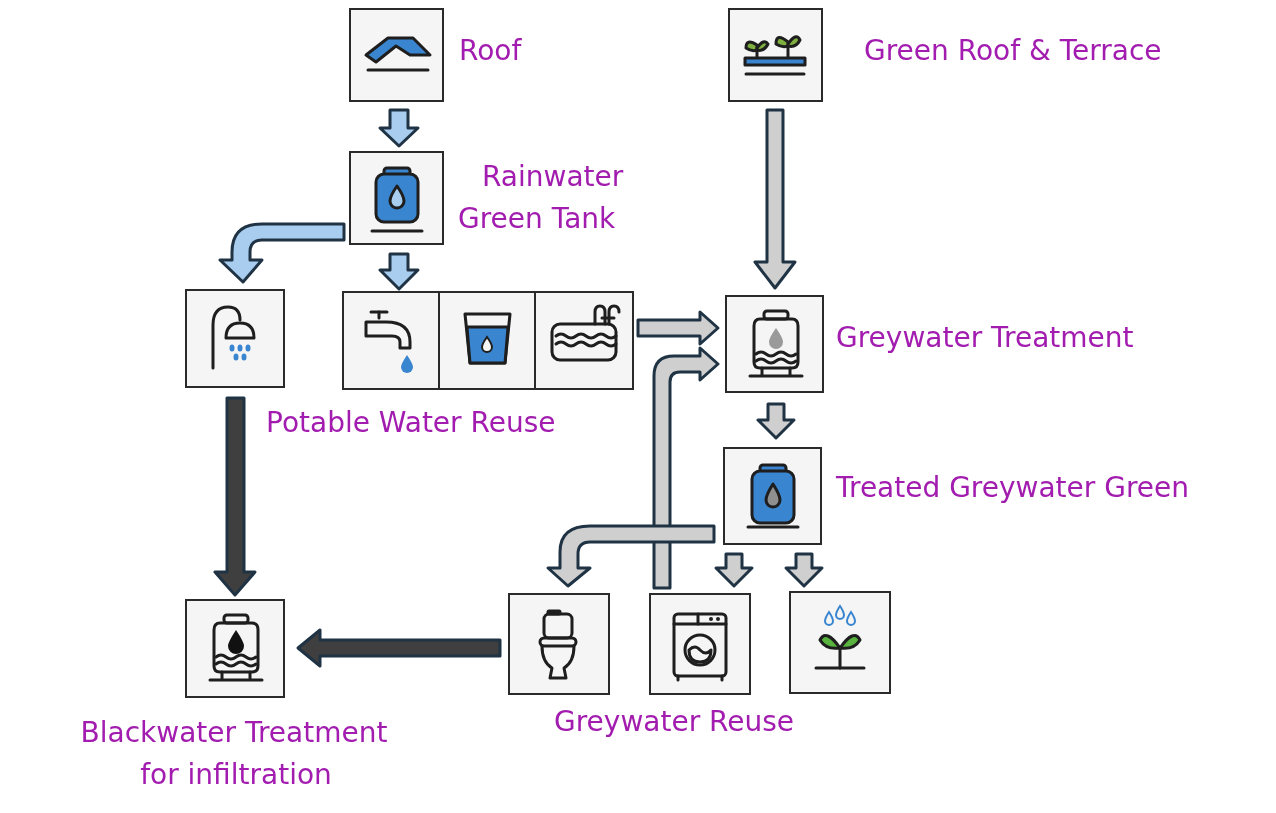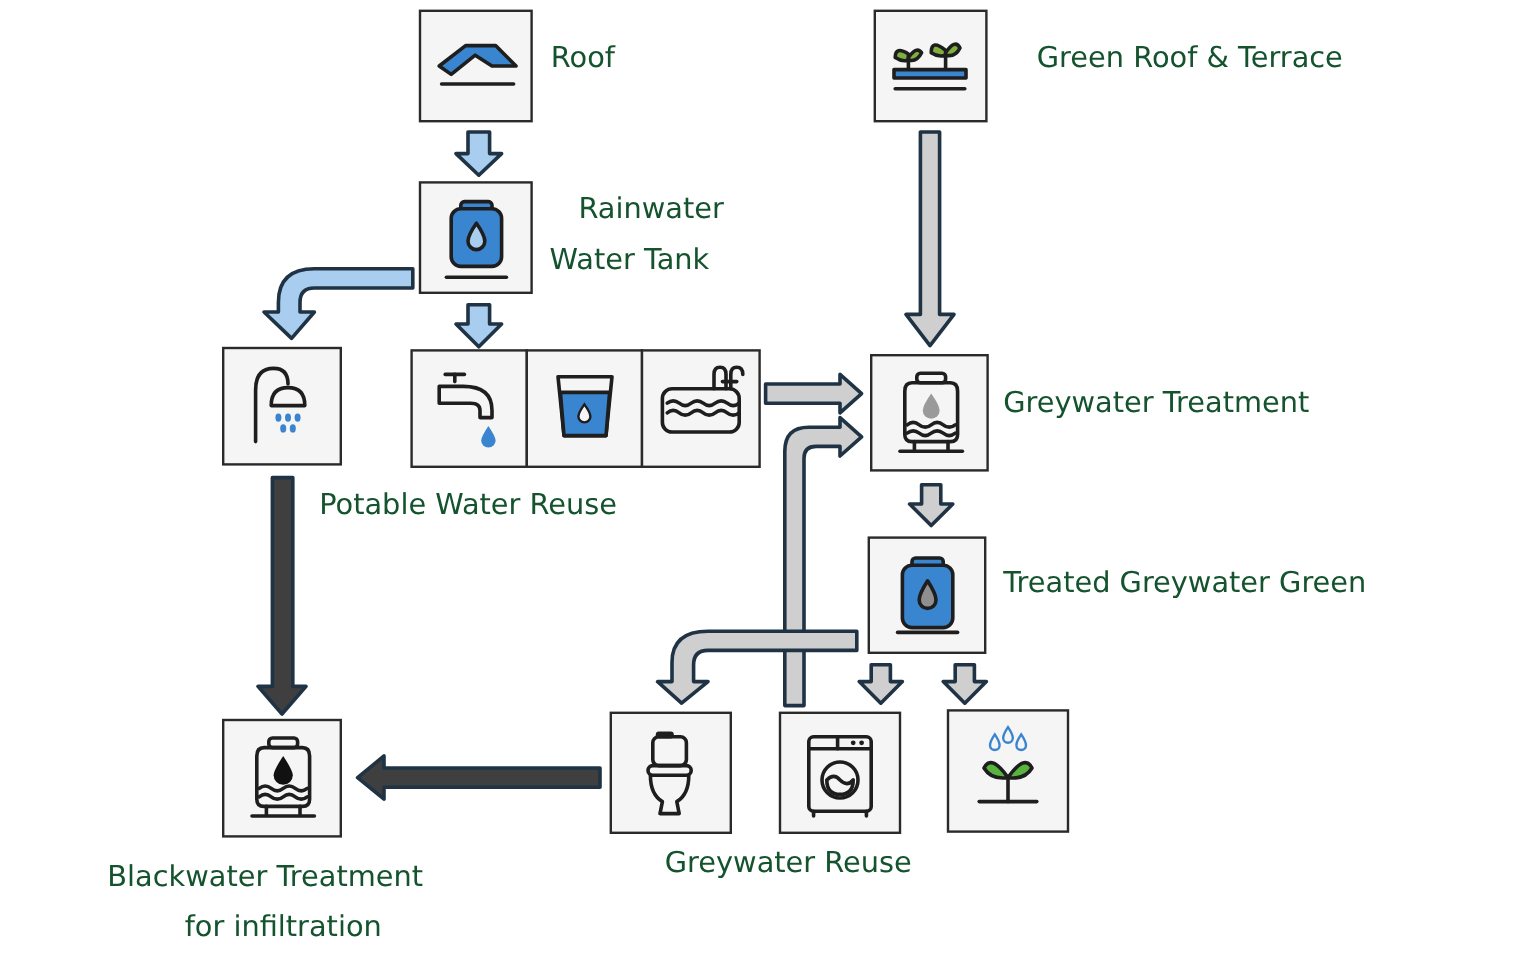--- a/index.html
+++ b/index.html
@@ -1,19 +1,19 @@
 <!DOCTYPE html>
 <html><head>
 <meta charset="utf-8">
 <style>
   html, body { margin: 0; padding: 0; background: #ffffff; }
   body { width: 1276px; height: 813px; position: relative; overflow: hidden;
          font-family: "DejaVu Sans", sans-serif; color: #111111; }
   #diagram { position: absolute; left: 0; top: 0; }
-  .label { position: absolute; font-size: 24px; line-height: 1.3; white-space: nowrap; color: #14532d; }
+  .label { position: absolute; font-size: 28px; line-height: 1.3; white-space: nowrap; color: #a21caf; }
   .label.center { text-align: center; }
 </style>
 </head>
 <body>
 
 <svg id="diagram" width="1276" height="813" viewBox="0 0 1276 813" xmlns="http://www.w3.org/2000/svg">
   <defs>
     <style>
       .box { fill: #f5f5f5; stroke: #2a2a2a; stroke-width: 2; }
       .ol { stroke: #1f3344; stroke-width: 3; stroke-linejoin: round; }
@@ -200,19 +200,19 @@
       <line class="ic" x1="222" y1="672" x2="222" y2="679"></line>
       <line class="ic" x1="250" y1="672" x2="250" y2="679"></line>
       <line class="ic" x1="210" y1="680" x2="262" y2="680"></line>
     </g>
   </g>
 </svg>
 
 <div class="label" style="left:459px; top:33px;">Roof</div>
 <div class="label" style="left:864px; top:33px;">Green Roof &amp; Terrace</div>
 <div class="label" style="left:458px; top:159px;margin-left:24px;">Rainwater</div>
-<div class="label" style="left:458px; top:201px;">Water Tank</div>
+<div class="label" style="left:458px; top:201px;">Green Tank</div>
 <div class="label" style="left:266px; top:405px;text-align:right;">Potable Water Reuse</div>
 <div class="label" style="left:836px; top:320px;text-align:right;">Greywater Treatment</div>
 <div class="label" style="left:836px; top:470px;">Treated Greywater Green</div>
 <div class="label" style="left:554px; top:704px;">Greywater Reuse</div>
-<div class="label center" style="left:23px; top:715px; width:396px;">Blackwater Treatment</div>
+<div class="label center" style="left:36px; top:715px; width:396px;">Blackwater Treatment</div>
 <div class="label center" style="left:38px; top:757px; width:396px;">for infiltration</div>
 
 </body></html>

